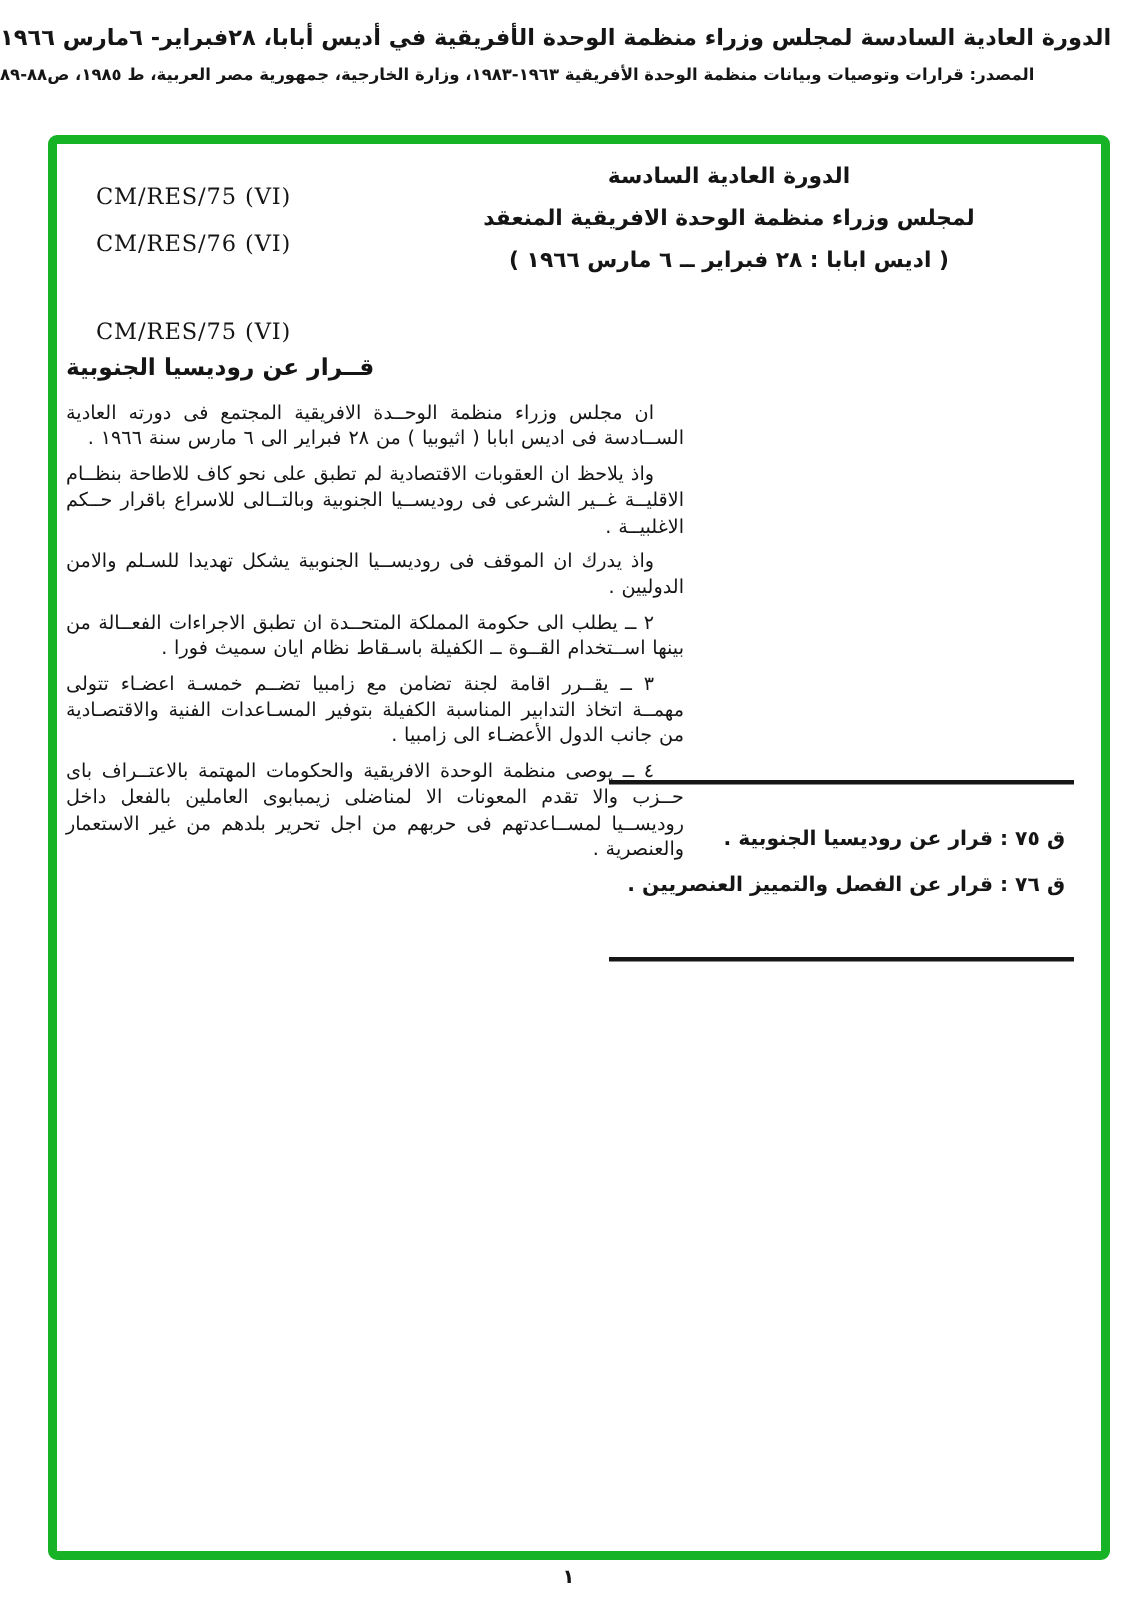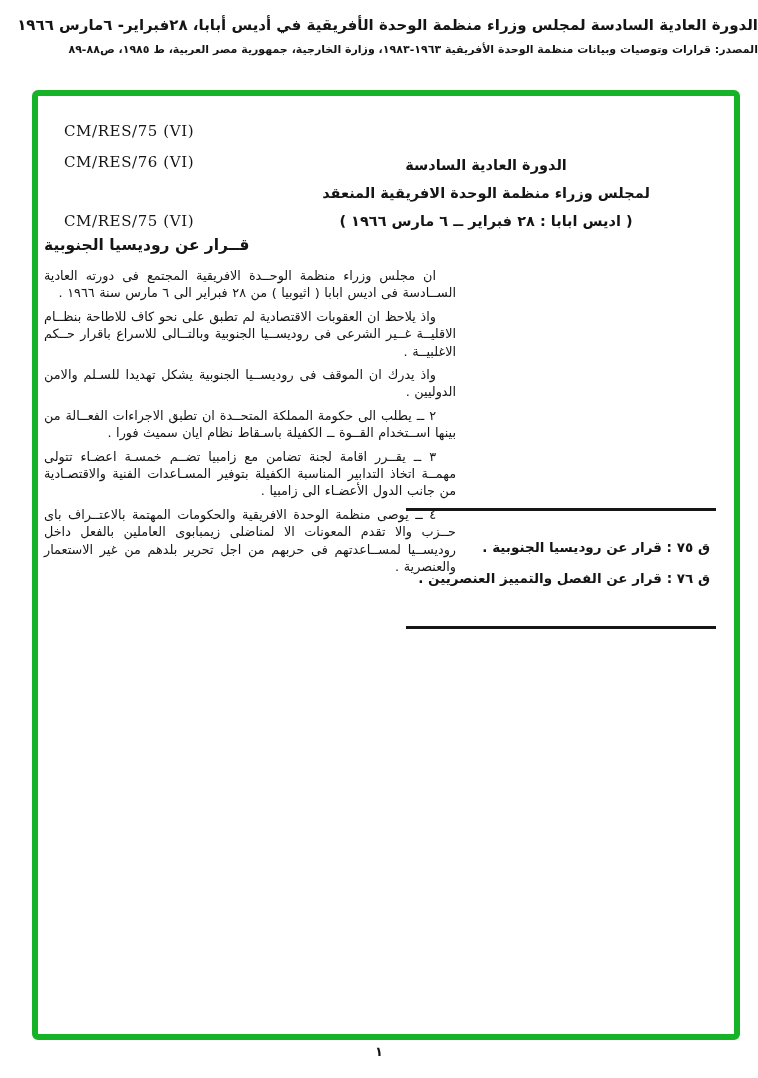--- a/index.html
+++ b/index.html
@@ -2,21 +2,21 @@
 <html lang="ar" style="--accent-green: #17b327;"><head>
 <meta charset="utf-8">
 <style>
   html,body { margin:0; padding:0; background:#ffffff; }
   .page {
     position:relative; width:758px; height:1078px; background:#ffffff;
     font-family:"DejaVu Sans", sans-serif; color:#151515; overflow:hidden;
     margin:0 auto;
   }
   
-  .outer-header { position:absolute; top:16px; left:0; right:0; text-align:right; direction:rtl; }
+  .outer-header { position:absolute; top:16px; left:0; right:0; text-align:left; direction:rtl; }
   .outer-title  { font-size:15px; font-weight:bold; letter-spacing:0.2px; }
   .outer-source { font-size:11px; font-weight:bold; margin-top:9px; }
 
   
   .frame {
     position:absolute; left:32px; top:90px; width:708px; height:950px;
     box-sizing:border-box; border:6px solid var(--accent-green, #17b327);
     border-radius:6px;
   }
   .frame-inner { position:absolute; inset:0; }
@@ -25,34 +25,34 @@
   .refs { position:absolute; left:26px; top:20px; }
   .ref-line {
     font-family:"DejaVu Serif", serif; font-size:15px; letter-spacing:0.6px;
     line-height:31px; white-space:nowrap;
   }
   .ref2 { position:absolute; left:26px; top:110px; }
 
   
   .session {
     position:absolute; right:62px; top:8px; width:372px; text-align:center;
-    direction:rtl; font-weight:bold; font-size:14.5px; line-height:28px;margin-top:47px;
+    direction:rtl; font-weight:bold; font-size:14.5px; line-height:28px;
   }
 
   
   .main { position:absolute; left:6px; top:140px; width:412px; direction:rtl; }
   .doc-title { text-align:left; font-weight:bold; font-size:15.5px; margin:0 0 13px 0; }
   .para {
     font-size:12.8px; line-height:17.4px; text-align:justify; text-align-last:right;
     margin:0 0 6px 0; text-indent:20px; word-spacing:0.5px;
   }
 
   
   .side-note {
-    position:absolute; left:368px; top:412px; width:310px; height:121px;
+    position:absolute; left:368px; top:424px; width:310px; height:121px;
     box-sizing:border-box; border-top:3px solid #161616; border-bottom:3px solid #161616;
     padding:26px 6px 0 6px; direction:rtl; font-weight:bold; font-size:13.5px;
   }
   .side-note-item { line-height:21px; margin-bottom:10px; white-space:nowrap; }
 
   
   .page-number { position:absolute; top:1044px; left:0; right:0; text-align:center; font-size:13px; font-weight:bold; }
 </style>
 </head>
 <body>

